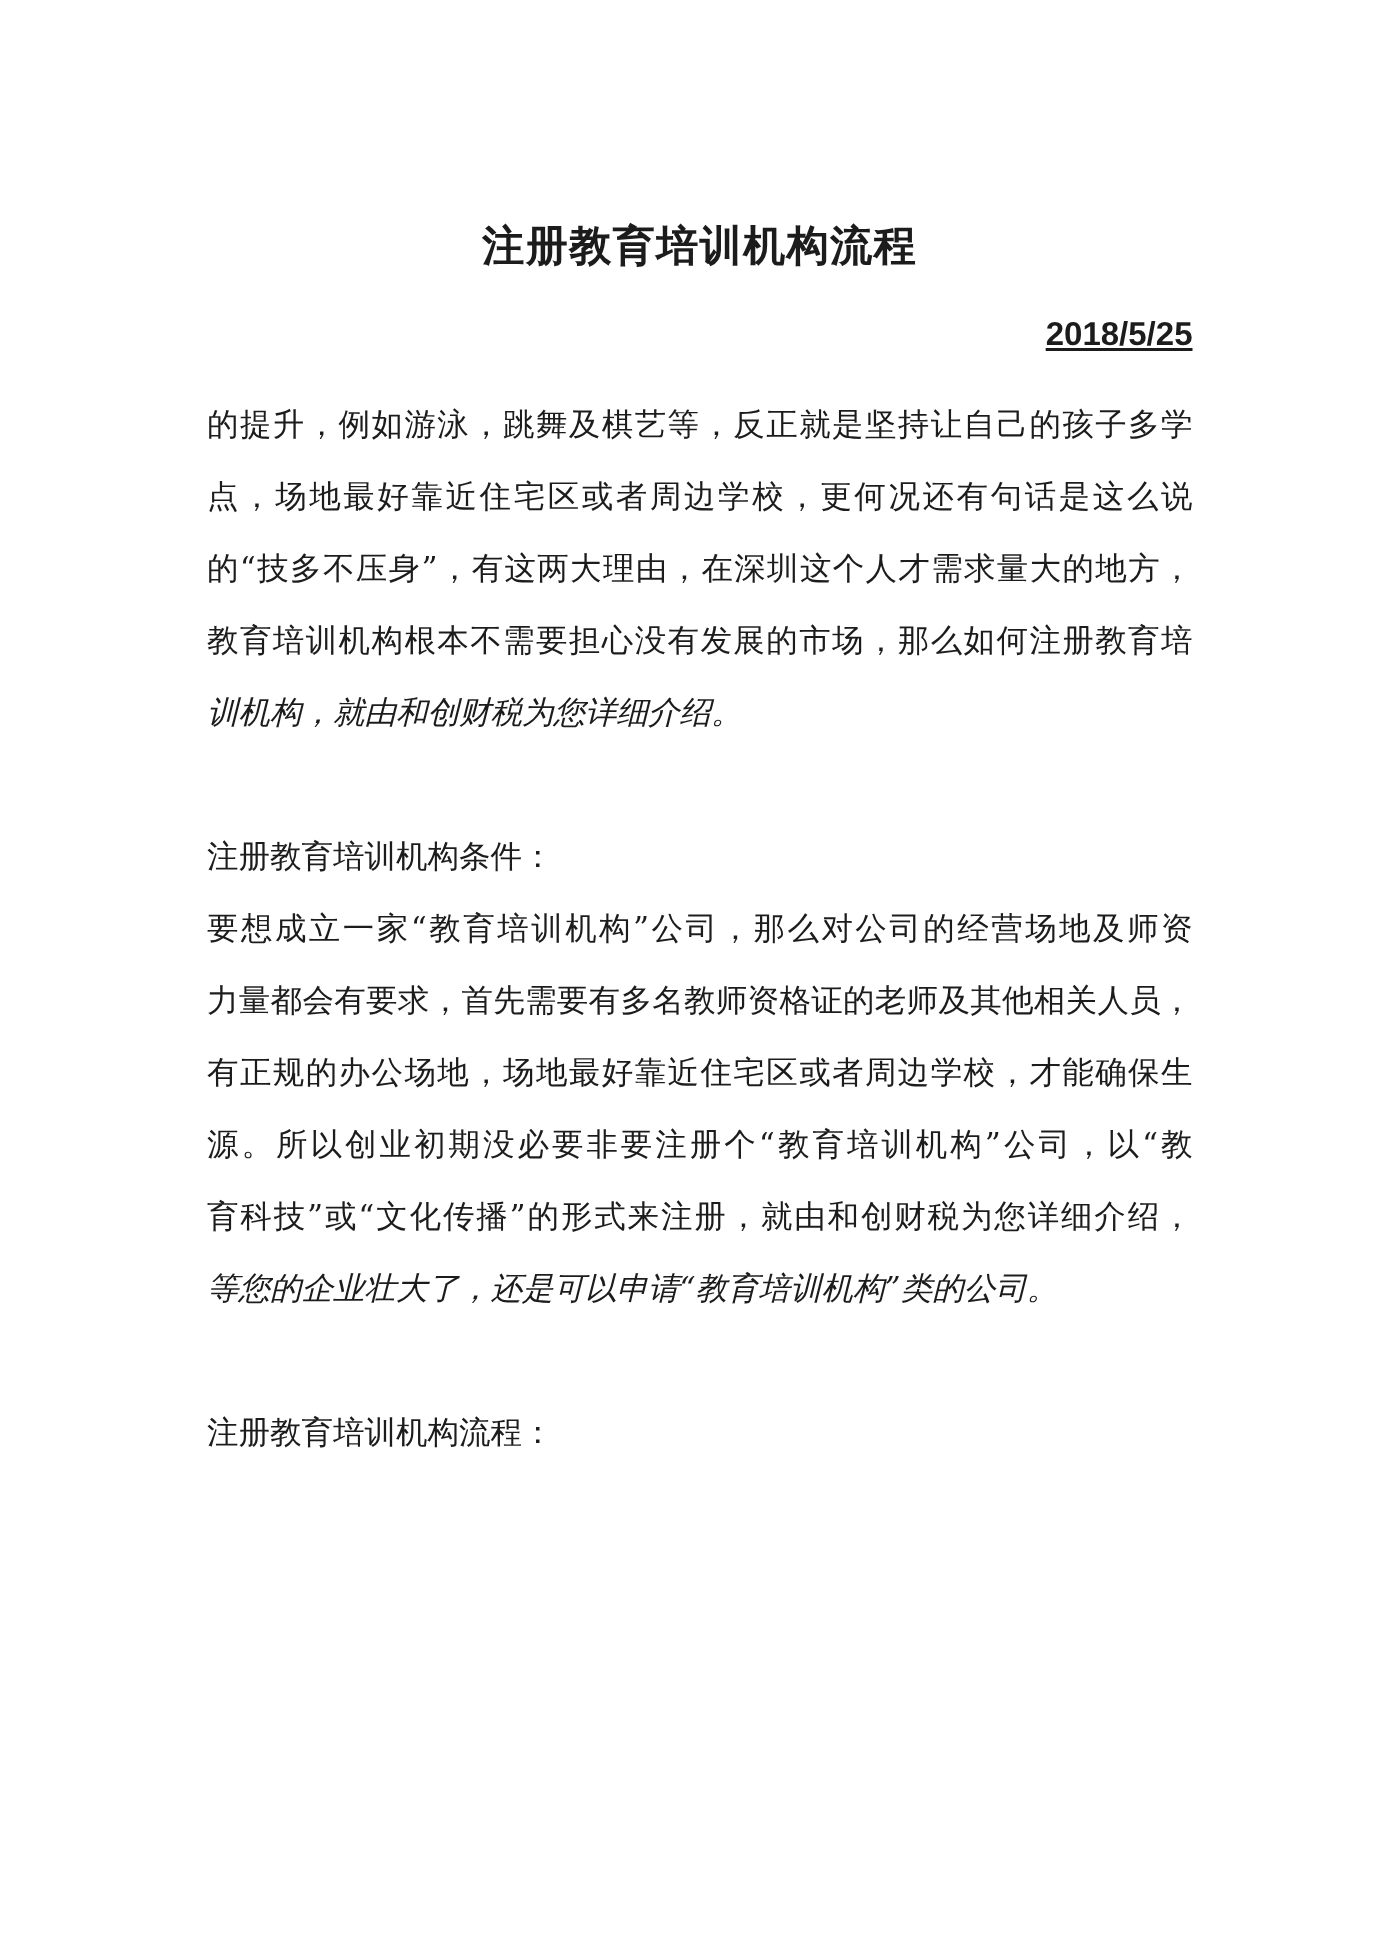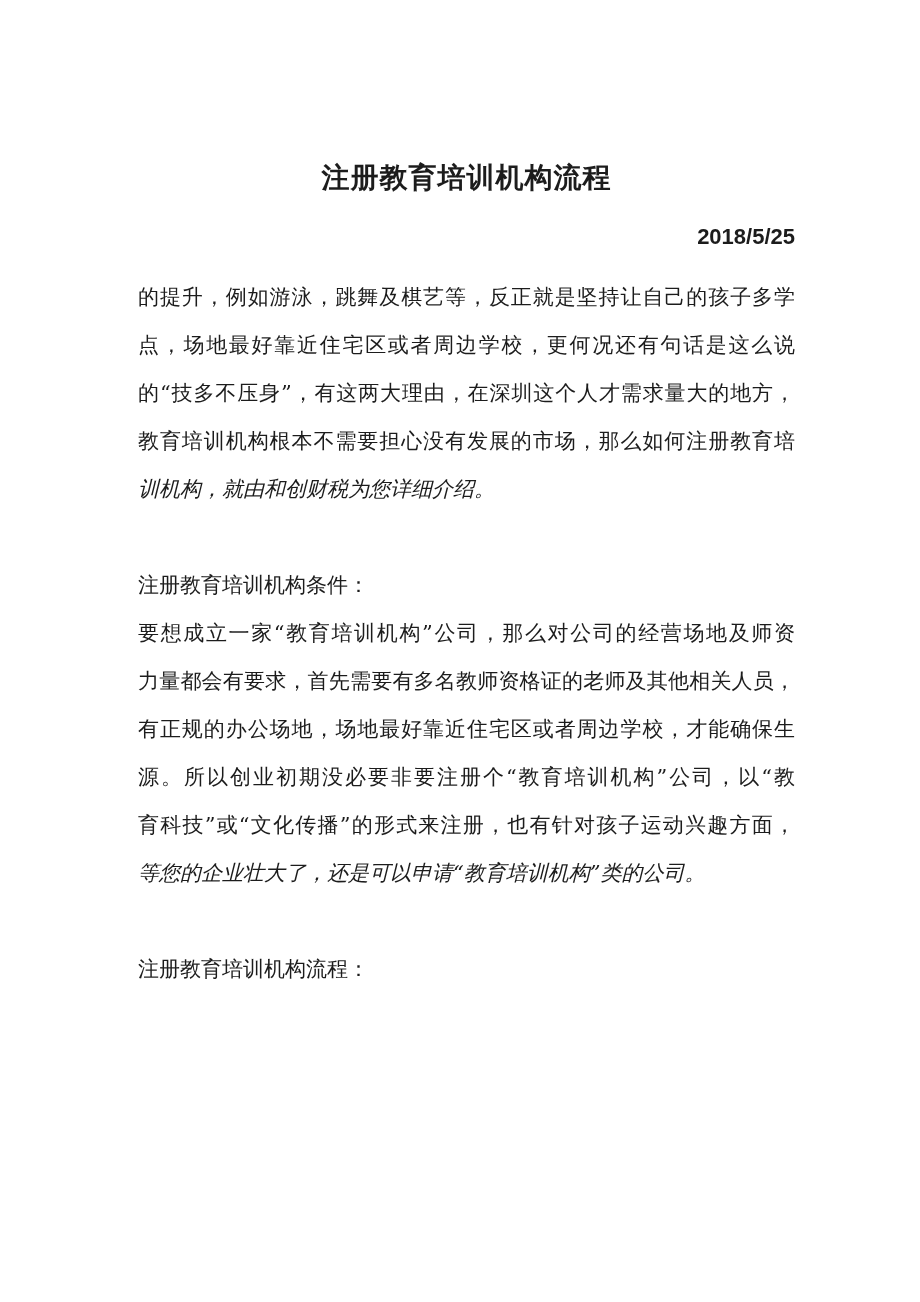--- a/index.html
+++ b/index.html
@@ -9,38 +9,39 @@
     position: relative;
     width: 920px;
     height: 1302px;
     background: #ffffff;
     color: #1c1c1c;
     font-family: "DejaVu Serif", "Liberation Serif", serif;
   }
   .content {
     position: absolute;
     left: 138px;
-    top: 14px;
+    top: 0;
     width: 657px;
   }
   .doc-title {
     margin-top: 144px;
     font-size: 28px;
     line-height: 40px;
     font-weight: 700;
     text-align: center;
     letter-spacing: 1px;
   }
   .doc-date {
     margin-top: 24px;
     font-family: "Liberation Sans", "DejaVu Sans", sans-serif;
     font-size: 22px;
     line-height: 30px;
     font-weight: 700;
     text-align: right;
+    text-decoration: underline;
   }
   .doc-body { margin-top: 21px; }
   .line {
     font-size: 21px;
     line-height: 48px;
     text-align: justify;
     text-align-last: justify;
     white-space: normal;
   }
   .line.last { text-align-last: left; font-style: italic; }
@@ -66,20 +67,20 @@
           <div class="line">教育培训机构根本不需要担心没有发展的市场，那么如何注册教育培</div>
           <div class="line last">训机构，就由和创财税为您详细介绍。</div>
         </div>
         <div class="spacer"></div>
         <div class="heading-line">注册教育培训机构条件：</div>
         <div class="paragraph">
           <div class="line">要想成立一家“教育培训机构”公司，那么对公司的经营场地及师资</div>
           <div class="line">力量都会有要求，首先需要有多名教师资格证的老师及其他相关人员，</div>
           <div class="line">有正规的办公场地，场地最好靠近住宅区或者周边学校，才能确保生</div>
           <div class="line">源。所以创业初期没必要非要注册个“教育培训机构”公司，以“教</div>
-          <div class="line">育科技”或“文化传播”的形式来注册，也有针对孩子运动兴趣方面，</div>
+          <div class="line">育科技”或“文化传播”的形式来注册，就由和创财税为您详细介绍，</div>
           <div class="line last">等您的企业壮大了，还是可以申请“教育培训机构”类的公司。</div>
         </div>
         <div class="spacer"></div>
         <div class="heading-line">注册教育培训机构流程：</div>
       </div>
   </div>
 </div>
 
 </body></html>

